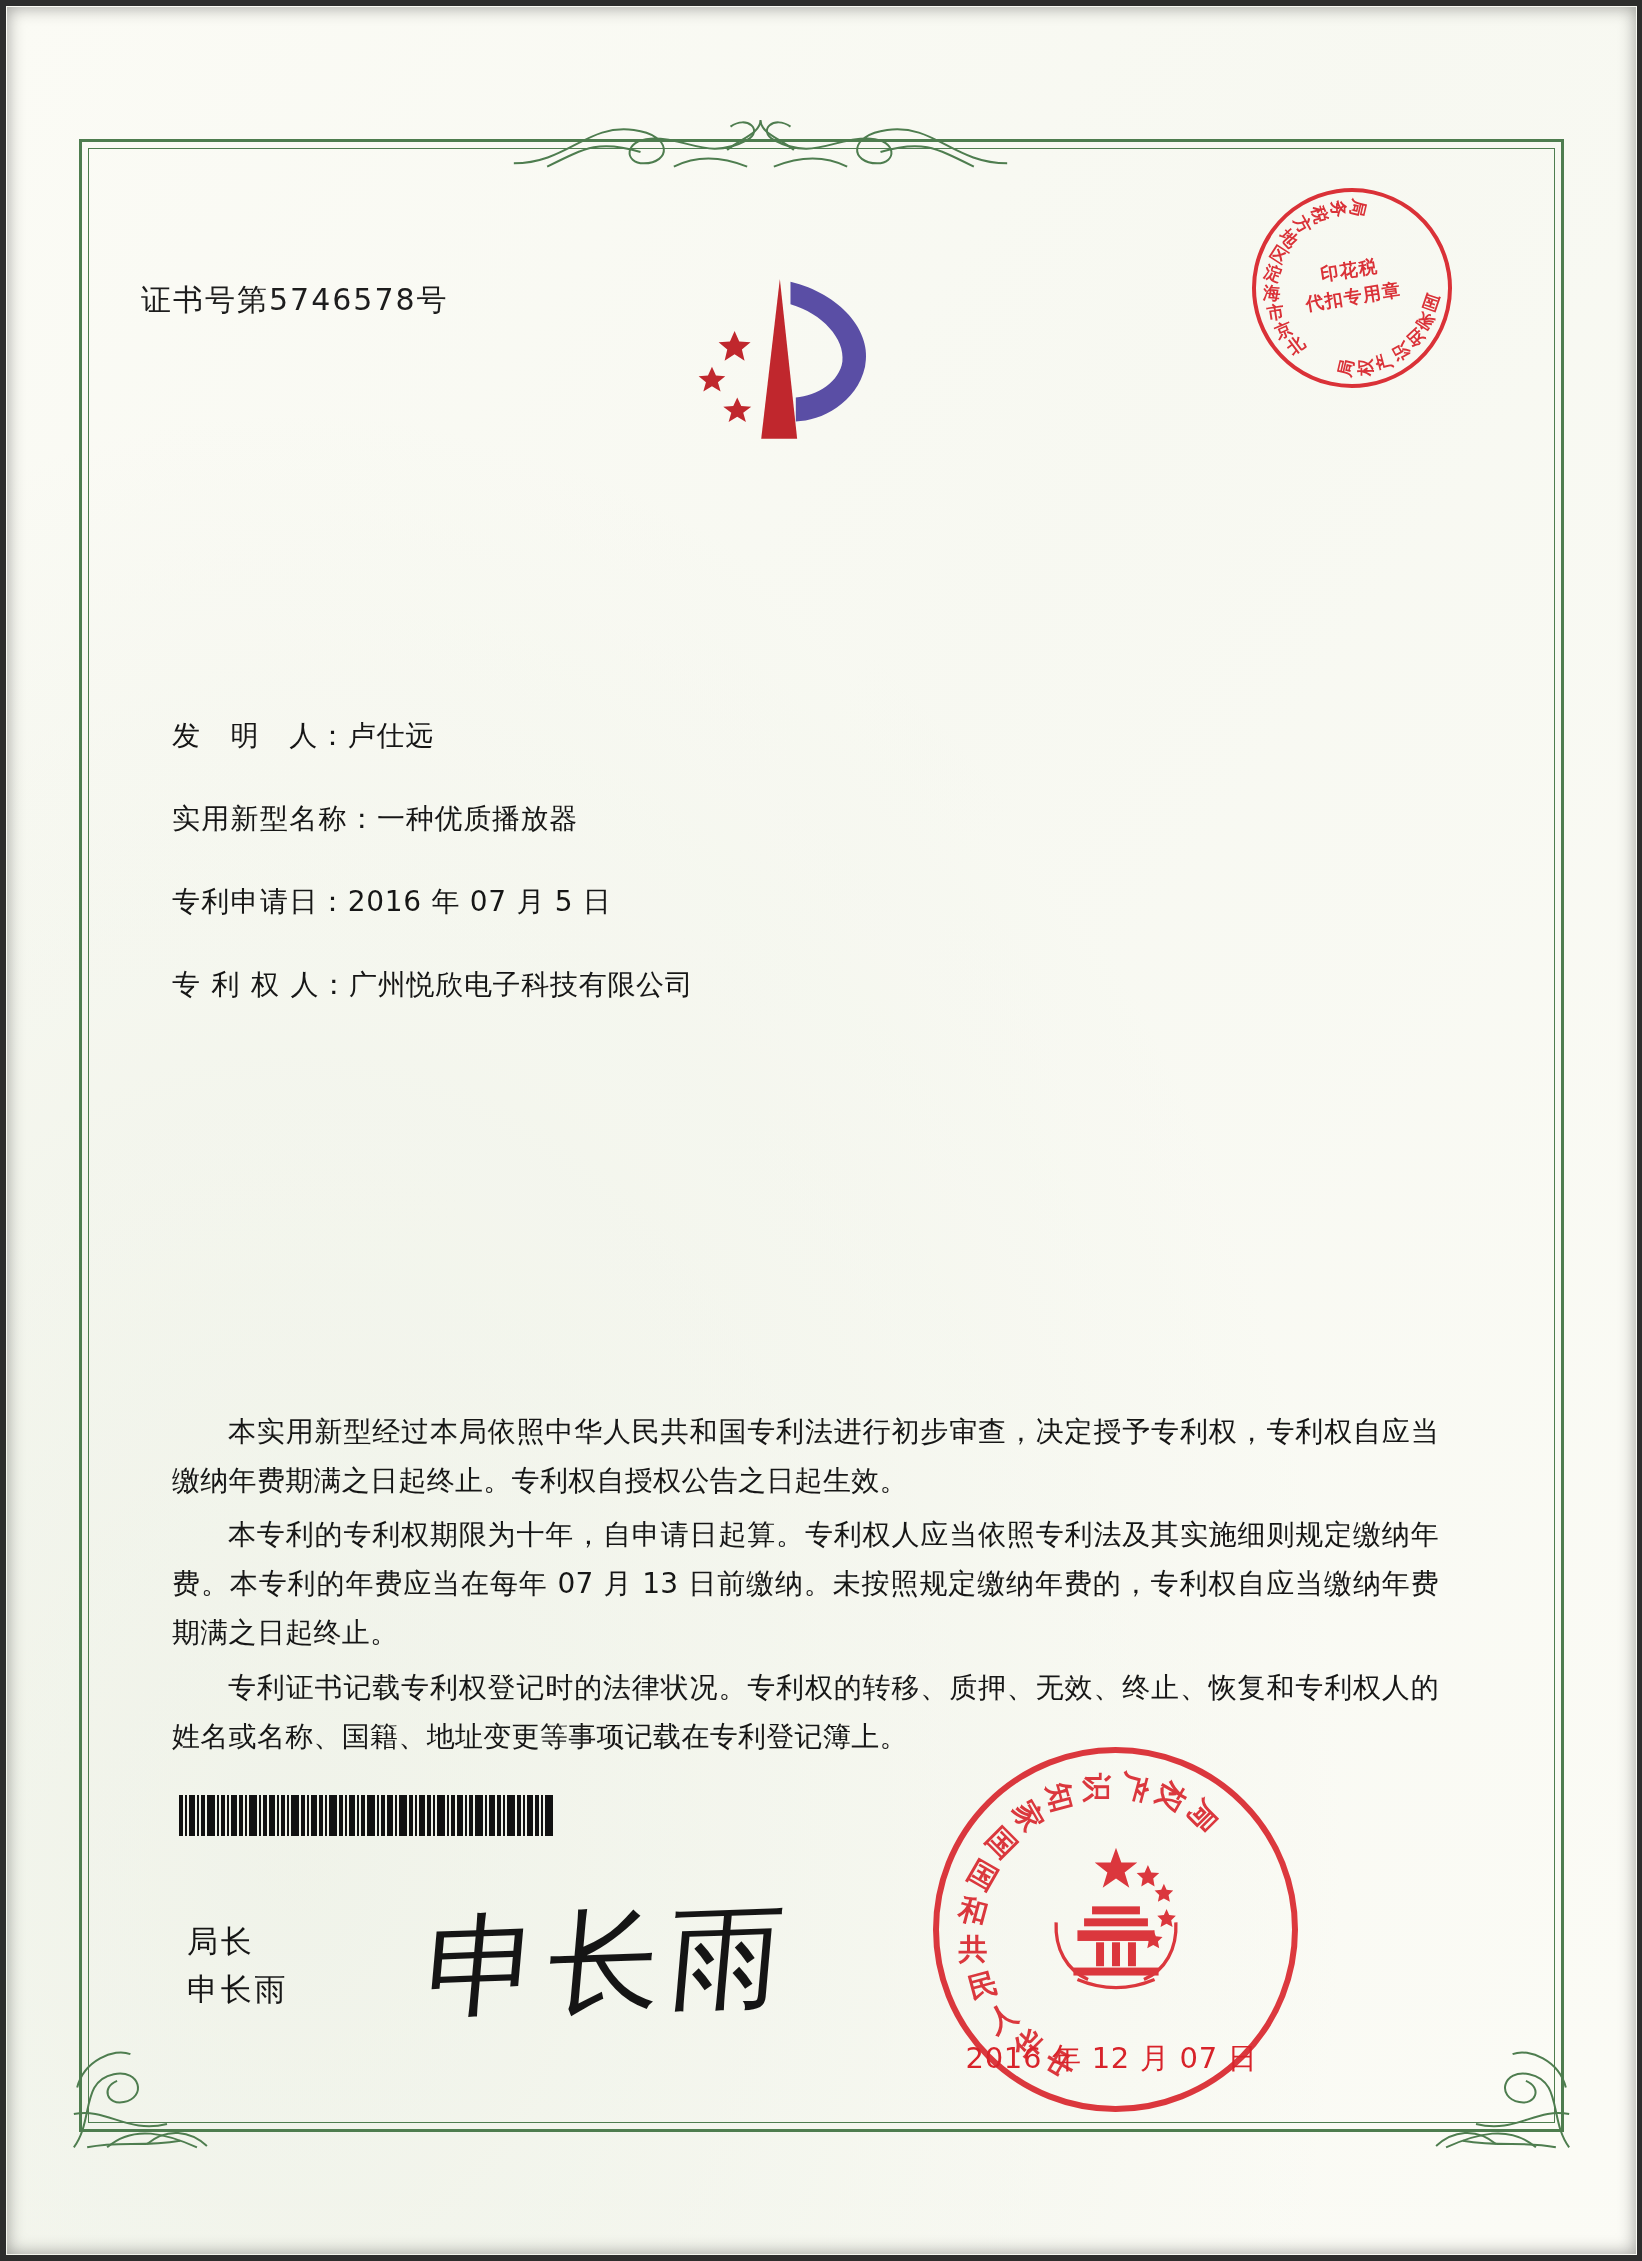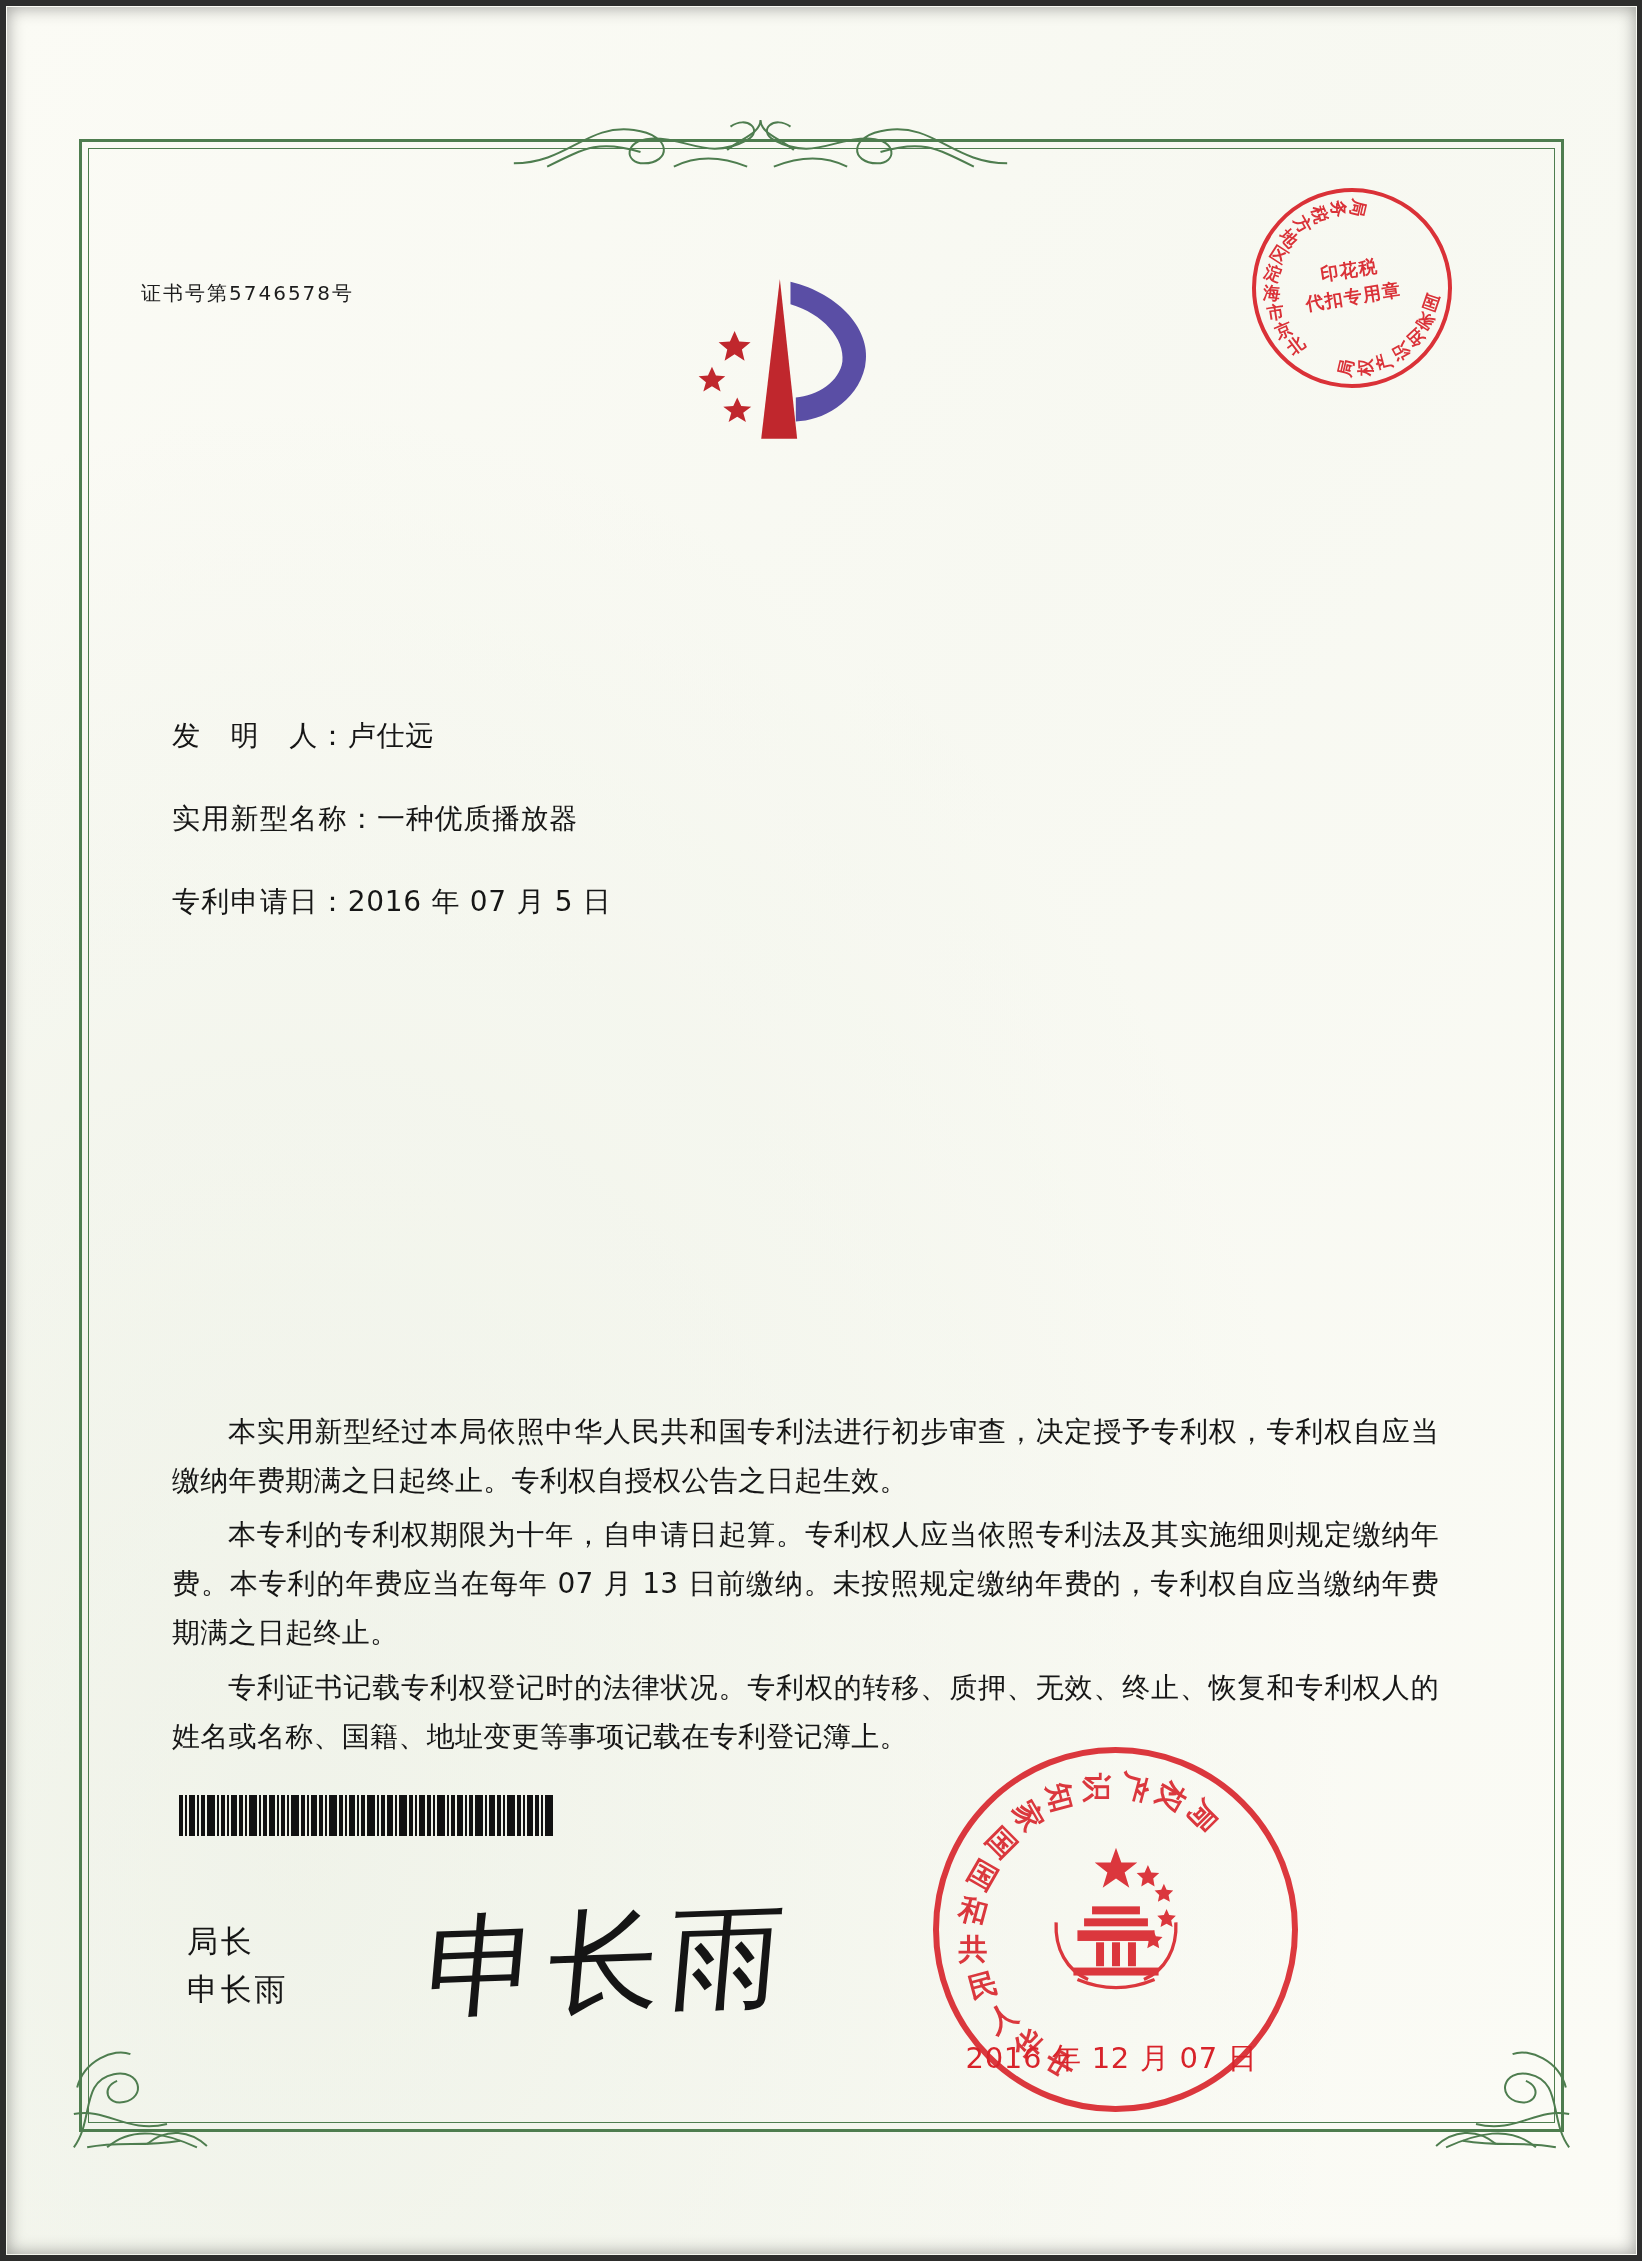--- a/index.html
+++ b/index.html
@@ -80,21 +80,21 @@
     color: #4e7d4f;
   }
   .corner-bl { left: 67px; bottom: 107px; }
   .corner-br { right: 67px; bottom: 107px; transform: scaleX(-1); }
 
   
   .cert-no {
     position: absolute;
     left: 141px;
     top: 280px;
-    font-size: 20px;
+    font-size: 30px;
     letter-spacing: 2px;
     color: #1d1d1d;
     font-family: "DejaVu Sans", sans-serif;
     white-space: nowrap;
   }
   .logo {
     position: absolute;
     left: 673px;
     top: 267px;
     width: 227px;
@@ -371,20 +371,23 @@
   <div class="fields">
     <div class="field-row">
       <span class="field-label">发　明　人：</span><span class="field-value">卢仕远</span>
     </div>
     <div class="field-row">
       <span class="field-label">实用新型名称：</span><span class="field-value">一种优质播放器</span>
     </div>
     <div class="field-row">
       <span class="field-label">专利申请日：</span><span class="field-value">2016 年 07 月 5 日</span>
     </div>
+    <div class="field-row">
+      <span class="field-label">专 利 权 人：</span><span class="field-value">广州悦欣电子科技有限公司</span>
+    </div>
   </div>
 
   <div class="paragraphs">
     <p>本实用新型经过本局依照中华人民共和国专利法进行初步审查，决定授予专利权，专利权自应当缴纳年费期满之日起终止。专利权自授权公告之日起生效。</p>
     <p>本专利的专利权期限为十年，自申请日起算。专利权人应当依照专利法及其实施细则规定缴纳年费。本专利的年费应当在每年 07 月 13 日前缴纳。未按照规定缴纳年费的，专利权自应当缴纳年费期满之日起终止。</p>
     <p>专利证书记载专利权登记时的法律状况。专利权的转移、质押、无效、终止、恢复和专利权人的姓名或名称、国籍、地址变更等事项记载在专利登记簿上。</p>
   </div>
 
   <div class="barcode">
     <i style="width:4px"></i>

